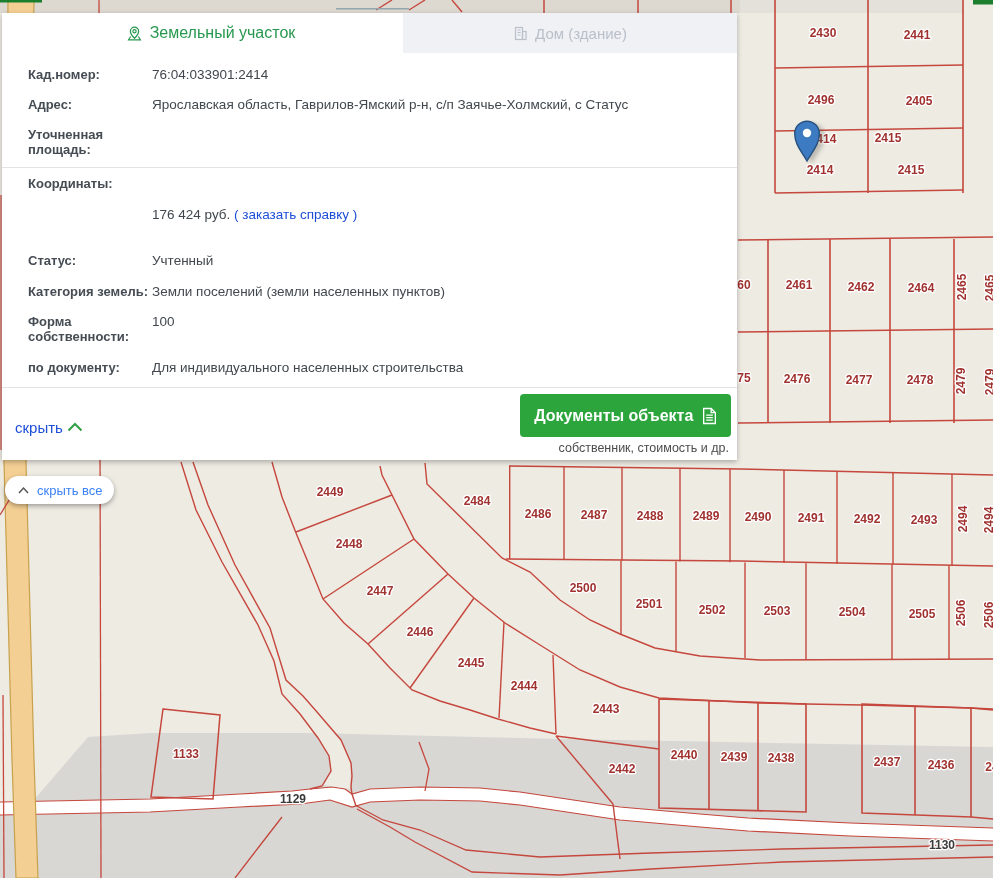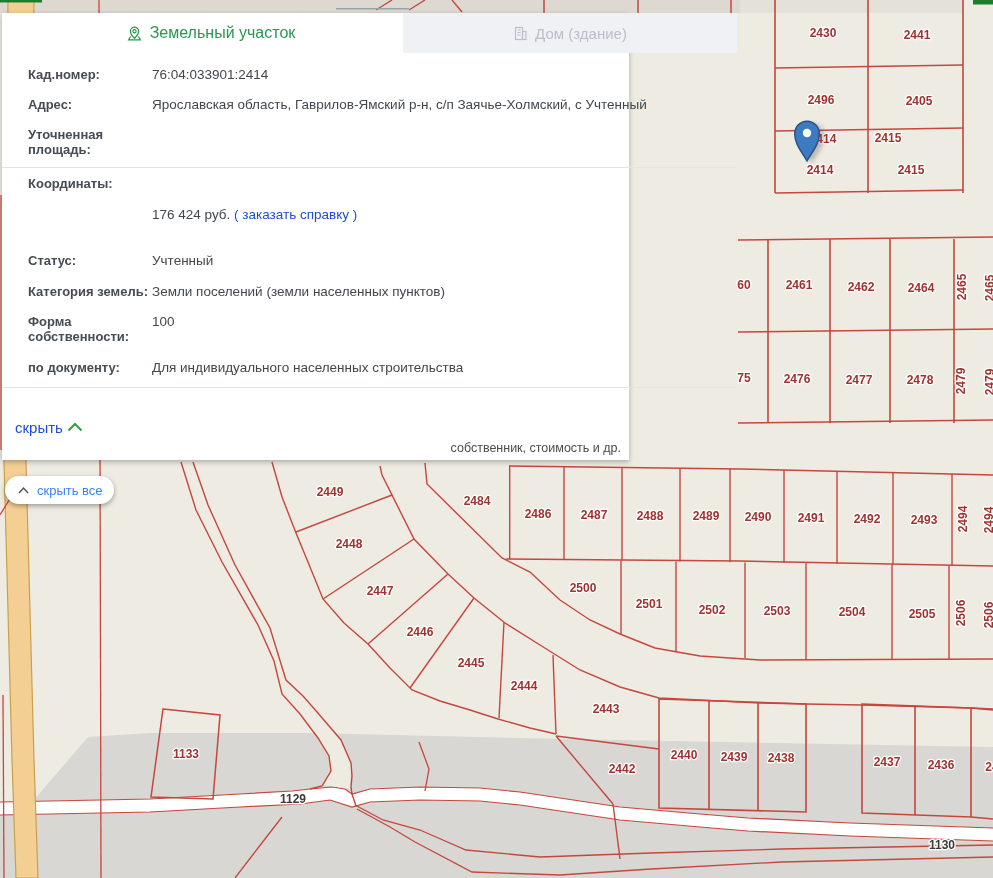--- a/index.html
+++ b/index.html
@@ -1,19 +1,19 @@
 <!DOCTYPE html>
 <html><head>
 <meta charset="utf-8">
 <style>
 html,body{margin:0;padding:0;width:993px;height:878px;overflow:hidden;
 font-family:"Liberation Sans",sans-serif;}
 #stage{position:relative;width:993px;height:878px;background:#eeebe3;}
 #mapsvg{position:absolute;left:0;top:0;}
-#panel{position:absolute;left:2px;top:13px;width:627px;height:447px;background:#fff;
+#panel{position:absolute;left:2px;top:13px;width:735px;height:447px;background:#fff;
 box-shadow:0 2px 5px rgba(0,0,0,.28);}
 #tabinact{position:absolute;left:401px;top:0;width:334px;height:40px;background:#eff1f5;
 display:flex;align-items:center;justify-content:center;color:#b9c0ca;font-size:15px;}
 #tabact{position:absolute;left:0;top:0;width:401px;height:40px;display:flex;align-items:center;
 justify-content:center;padding-left:8px;color:#28984f;font-size:16px;}
 .lbl{position:absolute;left:11px;width:132px;font-size:13px;font-weight:bold;color:#454c53;line-height:15px;padding-left:15px;}
 .val{position:absolute;left:150px;width:575px;font-size:13.5px;color:#41474d;line-height:15px;}
 .sep{position:absolute;left:0;width:735px;height:1px;background:#e3e3e3;}
 #hidelnk{position:absolute;left:13px;top:406px;font-size:15px;color:#1d4ed8;}
 #docbtn{position:absolute;left:518px;top:381px;width:211px;height:43px;background:#2ca53c;
@@ -180,37 +180,42 @@
     <path d="M4.6 11.5 L2.6 14.8 H14.4 L12.4 11.5" fill="none" stroke="#28984f" stroke-width="1.2"></path>
   </svg>Земельный участок</div>
   <div id="tabinact"><svg width="15" height="15" viewBox="0 0 15 15" style="margin-right:7px">
     <rect x="2.5" y="1.5" width="7" height="12" fill="none" stroke="#b9c0ca" stroke-width="1.2"></rect>
     <rect x="9.5" y="5.5" width="3.5" height="8" fill="none" stroke="#b9c0ca" stroke-width="1.2"></rect>
     <path d="M4.5 4h3M4.5 6.5h3M4.5 9h3" stroke="#b9c0ca" stroke-width="1"></path>
   </svg>Дом (здание)</div>
   <div class="lbl" style="top:54px">Кад.номер:</div>
   <div class="val" style="top:54px">76:04:033901:2414</div>
   <div class="lbl" style="top:84px">Адрес:</div>
-  <div class="val" style="top:84px">Ярославская область, Гаврилов-Ямский р-н, с/п Заячье-Холмский, с Учтенный</div>
+  <div class="val" style="top:84px">Ярославская область, Гаврилов-Ямский р-н, с/п Заячье-Холмский, с Статус</div>
   <div class="lbl" style="top:114px">Уточненная площадь:</div>
   <div class="sep" style="top:154px"></div>
   <div class="lbl" style="top:163px">Координаты:</div>
   <div class="val" style="top:194px">176 424 руб. <span class="grn">( заказать справку )</span></div>
   <div class="lbl" style="top:240px">Статус:</div>
   <div class="val" style="top:240px">Учтенный</div>
   <div class="lbl" style="top:271px">Категория земель:</div>
   <div class="val" style="top:271px">Земли поселений (земли населенных пунктов)</div>
   <div class="lbl" style="top:301px">Форма собственности:</div>
   <div class="val" style="top:301px">100</div>
   <div class="lbl" style="top:347px">по документу:</div>
   <div class="val" style="top:347px">Для индивидуального населенных строительства</div>
   <div class="sep" style="top:374px"></div>
   <div id="hidelnk">скрыть <svg width="16" height="10" viewBox="0 0 16 10" style="vertical-align:1px">
           <path d="M1.5 8.5 L8 2 L14.5 8.5" fill="none" stroke="#2f9e44" stroke-width="2"></path>
         </svg></div>
+  <div id="docbtn">Документы объекта&nbsp;<svg width="15" height="18" viewBox="0 0 18 21" style="margin-left:4px">
+    <path d="M2 1.5 H11 L16 6.5 V19.5 H2 Z" fill="none" stroke="#fff" stroke-width="1.6"></path>
+    <path d="M11 1.5 V6.5 H16" fill="none" stroke="#fff" stroke-width="1.6"></path>
+    <path d="M5 9.5h8M5 12.5h8M5 15.5h8" stroke="#fff" stroke-width="1.4"></path>
+  </svg></div>
   <div id="subtxt">собственник, стоимость и др.</div>
 </div>
 <div id="pill">
       <svg width="11" height="9" viewBox="0 0 11 9" style="margin-left:13px">
         <path d="M1 7 L5.5 2 L10 7" fill="none" stroke="#555" stroke-width="1.5"></path>
       </svg>
 <span style="margin-left:8px">скрыть все</span>
     </div>
 </div>
 

